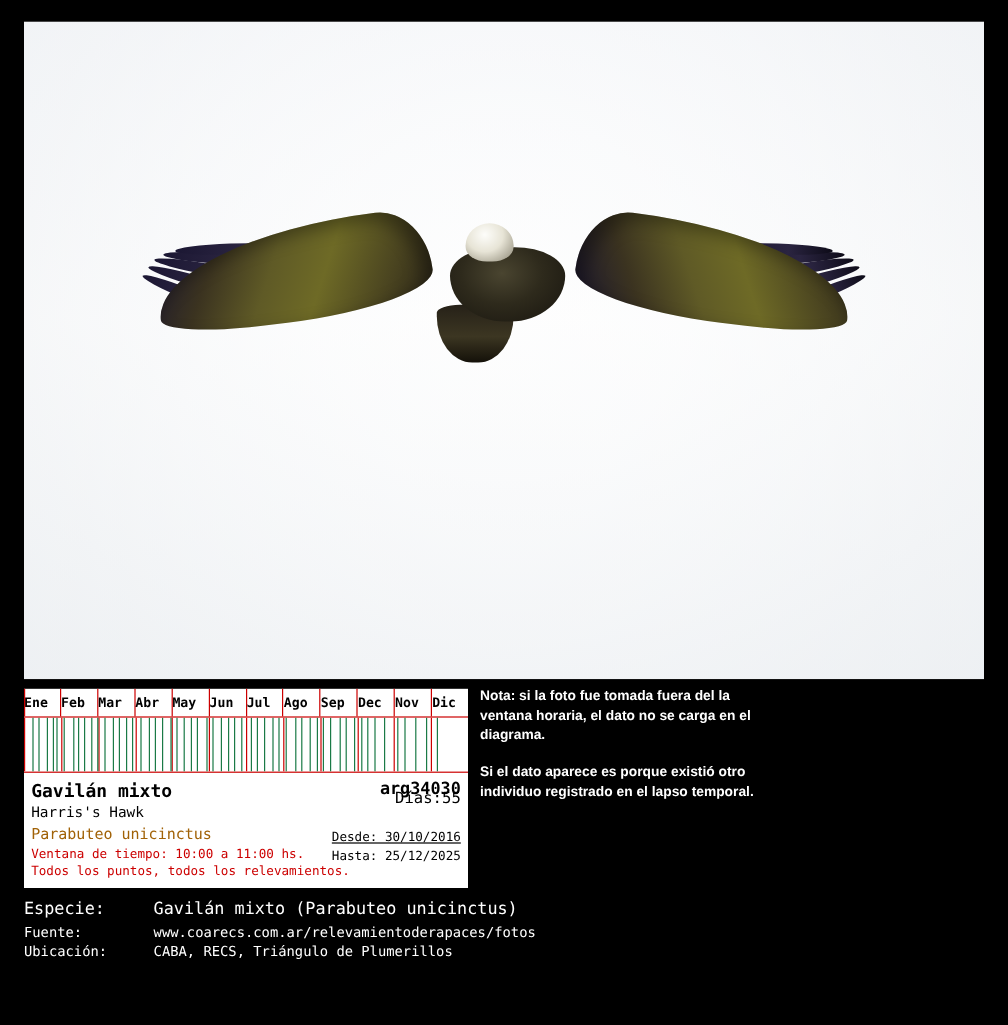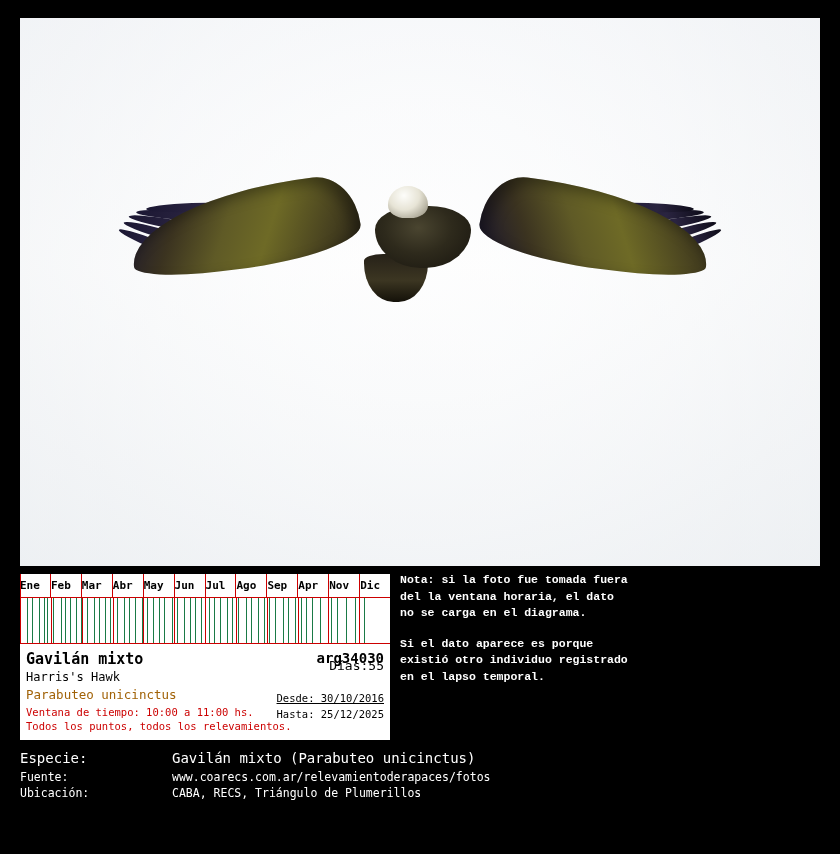--- a/index.html
+++ b/index.html
@@ -217,21 +217,21 @@
   
   .notes {
     position: absolute;
     left: 400px;
     top: 572px;
     width: 230px;
     color: #ffffff;
     font-size: 11.5px;
     line-height: 16.5px;
     font-weight: bold;
-    font-family: Liberation Mono, monospace;
+    font-family: Liberation Sans, sans-serif;
   }
   .notes p { margin: 0 0 14px 0; }
 
   
   .info {
     position: absolute;
     left: 20px;
     top: 750px;
     width: 800px;
     color: #ffffff;
@@ -244,21 +244,20 @@
   .info-row.small { margin-bottom: 2px; }
   .lbl {
     width: 108px;
     flex: 0 0 108px;
     font-size: 14px;
     font-family: "DejaVu Sans Mono", monospace;
   }
   .val {
     font-size: 14px;
     font-family: "DejaVu Sans Mono", monospace;
-    margin-left: 44px;
   }
   .info-row.small .lbl { font-size: 11.5px; width: 108px; flex: 0 0 108px; }
   .info-row.small .val { font-size: 11.5px; }
 </style>
 </head>
 <body>
 
 <div class="photo-wrap">
   <div class="photo">
     <div class="sky-tint"></div>
@@ -290,21 +289,21 @@
   <div class="months" id="months-row">
       <div class="month-cell">Ene</div>
       <div class="month-cell">Feb</div>
       <div class="month-cell">Mar</div>
       <div class="month-cell">Abr</div>
       <div class="month-cell">May</div>
       <div class="month-cell">Jun</div>
       <div class="month-cell">Jul</div>
       <div class="month-cell">Ago</div>
       <div class="month-cell">Sep</div>
-      <div class="month-cell">Apr</div>
+      <div class="month-cell">Dec</div>
       <div class="month-cell">Nov</div>
       <div class="month-cell">Dic</div>
     </div>
   <div class="ticks" id="ticks-strip">
       <div class="tick sep" style="left: 0%;"></div>
       <div class="tick sep" style="left: 8.33333%;"></div>
       <div class="tick sep" style="left: 16.6667%;"></div>
       <div class="tick sep" style="left: 25%;"></div>
       <div class="tick sep" style="left: 33.3333%;"></div>
       <div class="tick sep" style="left: 41.6667%;"></div>

